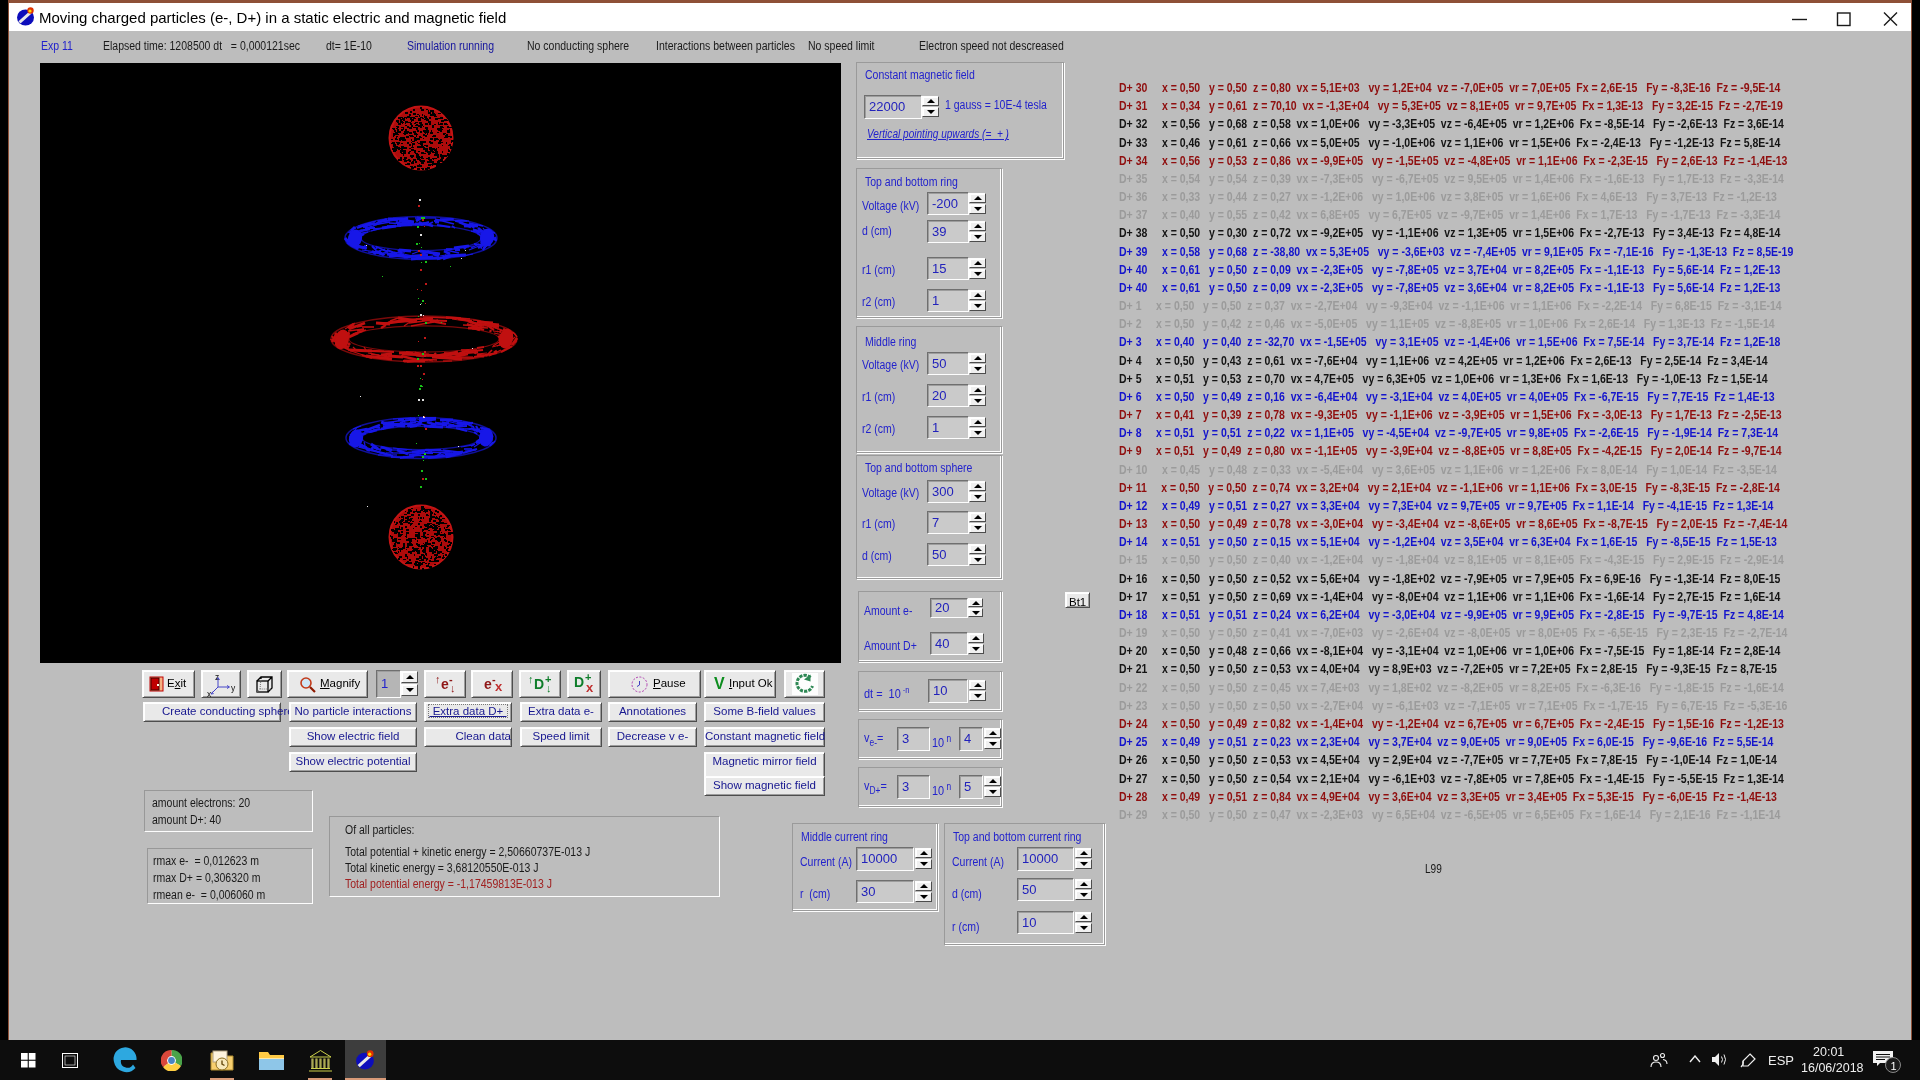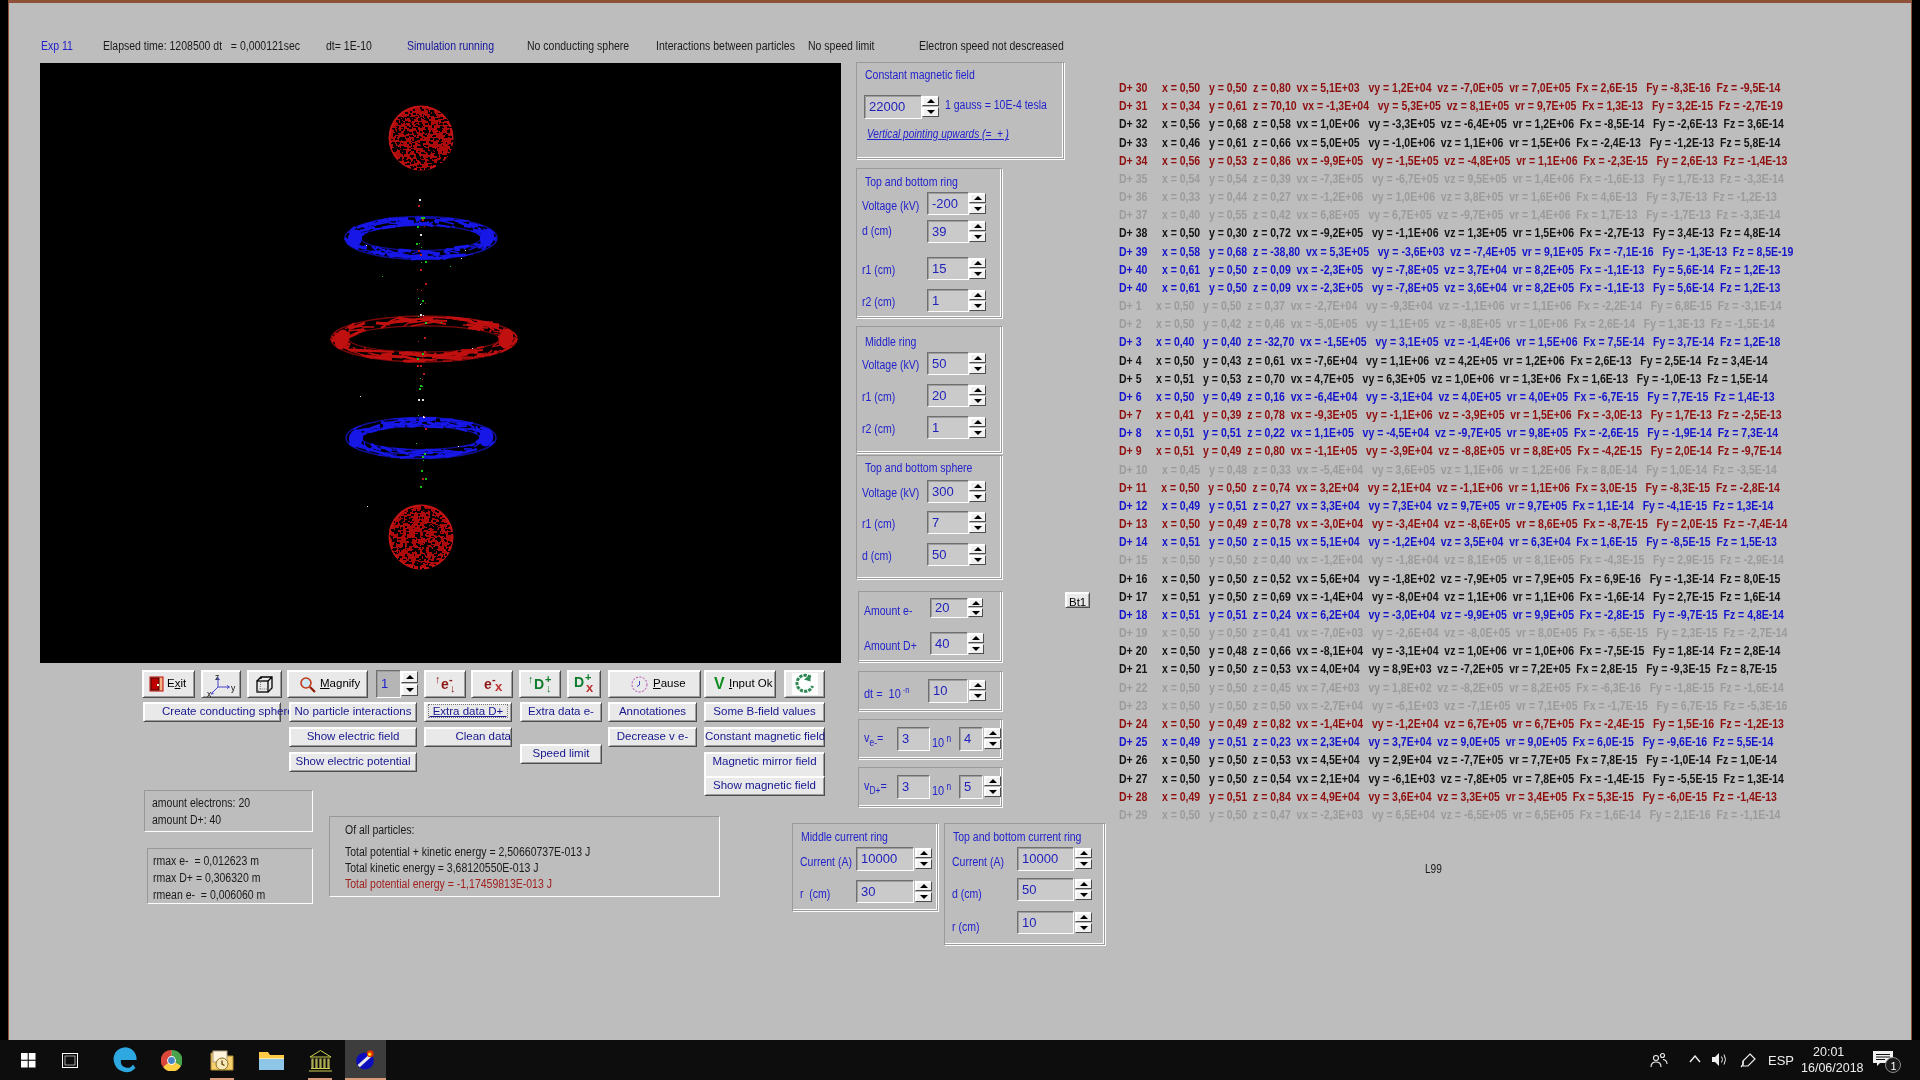--- a/index.html
+++ b/index.html
@@ -17,20 +17,36 @@
 .spb{position:relative;background:#f0f0f0;border:1px solid;border-color:#fdfdfd #4d4d4d #4d4d4d #fdfdfd;box-shadow:inset 1px 1px 0 #fff;margin-bottom:1px}
 .tu{position:absolute;left:50%;top:50%;margin:-2px 0 0 -4px;border:4px solid transparent;border-bottom:4px solid #000;border-top:none}
 .td{position:absolute;left:50%;top:50%;margin:-2px 0 0 -4px;border:4px solid transparent;border-top:4px solid #000;border-bottom:none}
 .pnl{position:absolute;border:1px solid;border-color:#989898 #fdfdfd #fdfdfd #989898}
 .dr{position:absolute;left:1110px;font-size:12.2px;font-weight:700;white-space:pre;transform:scaleX(.862);transform-origin:0 0}
 #task{position:absolute;left:0;top:1040px;width:1920px;height:40px;background:#0d0d0d}
 .trtxt{position:absolute;color:#eee;font-size:12px;white-space:nowrap}
 </style></head>
 <body>
 <div id="win">
+<div id="tbar">
+ <svg id="appico" style="position:absolute;left:6px;top:3px" width="22" height="22" viewBox="0 0 22 22">
+   <ellipse cx="10.5" cy="11.5" rx="8.5" ry="8" fill="#0d0dbb"></ellipse>
+   <rect x="3" y="10" width="15" height="3" fill="#e8e8e8" transform="rotate(-42 10 12)"></rect>
+   <circle cx="15.5" cy="4.5" r="3.2" fill="#e03000"></circle>
+   <circle cx="15" cy="5" r="1.6" fill="#ffd800"></circle>
+ </svg>
+ <div id="title">Moving charged particles (e-, D+) in a  static electric and magnetic field</div>
+ <svg style="position:absolute;left:1782px;top:0" width="120" height="28">
+  <g stroke="#1a1a1a" stroke-width="1.4" fill="none">
+   <path d="M1 16.5 L16 16.5"></path>
+   <rect x="46.5" y="10" width="12.5" height="12.5"></rect>
+   <path d="M93 9.5 L106 22.5 M106 9.5 L93 22.5"></path>
+  </g>
+      </svg>
+</div>
 <div id="client">
 
  <div class="lbl blu" style="left:32px;top:8px">Exp 11</div>
  <div class="lbl" style="left:94px;top:8px">Elapsed time: 1208500 dt &nbsp; = 0,000121sec</div>
  <div class="lbl" style="left:317px;top:8px">dt= 1E-10</div>
  <div class="lbl" style="left:398px;top:8px;color:#15159d">Simulation running</div>
  <div class="lbl" style="left:518px;top:8px">No conducting sphere</div>
  <div class="lbl" style="left:647px;top:8px">Interactions between particles</div>
  <div class="lbl" style="left:799px;top:8px">No speed limit</div>
  <div class="lbl" style="left:910px;top:8px">Electron speed not descreased</div>
@@ -663,21 +679,21 @@
         </svg>
       </div>
 <div class="btn" style="left:134px;top:671px;width:138px;height:20px;line-height:17px;padding-left:18px;">Create conducting sphere</div>
 <div class="btn" style="left:280px;top:671px;width:128px;height:20px;line-height:17px;">No particle interactions</div>
 <div class="btn" style="left:415px;top:671px;width:88px;height:20px;line-height:17px;"><span style="outline:1px dotted #777;text-decoration:underline">&nbsp;Extra data D+&nbsp;</span></div>
 <div class="btn" style="left:511px;top:671px;width:82px;height:20px;line-height:17px;">Extra data e-</div>
 <div class="btn" style="left:599px;top:671px;width:89px;height:20px;line-height:17px;">Annotationes</div>
 <div class="btn" style="left:695px;top:671px;width:121px;height:20px;line-height:17px;">Some B-field values</div>
 <div class="btn" style="left:280px;top:696px;width:128px;height:20px;line-height:17px;">Show electric field</div>
 <div class="btn" style="left:415px;top:696px;width:88px;height:20px;line-height:17px;text-align:right;">Clean data</div>
-<div class="btn" style="left:511px;top:696px;width:82px;height:20px;line-height:17px;margin-top:17px;">Speed limit</div>
+<div class="btn" style="left:511px;top:696px;width:82px;height:20px;line-height:17px;">Speed limit</div>
 <div class="btn" style="left:599px;top:696px;width:89px;height:20px;line-height:17px;">Decrease v e-</div>
 <div class="btn" style="left:695px;top:696px;width:121px;height:20px;line-height:17px;">Constant magnetic field</div>
 <div class="btn" style="left:280px;top:720.5px;width:128px;height:20px;line-height:17px;">Show electric potential</div>
 <div class="btn" style="left:695px;top:720.5px;width:121px;height:32px;line-height:17px;">Magnetic mirror field</div>
 <div class="btn" style="left:695px;top:744.5px;width:121px;height:20px;line-height:17px;">Show magnetic field</div>
 <div class="gb" style="left:847px;top:31px;width:208px;height:97px"></div>
 <div class="lbl blu" style="left:856px;top:37px;">Constant magnetic field</div>
 <div class="tb" style="left:855px;top:64px;width:58px;height:24px;line-height:22px;font-size:13px">22000</div>
 <div class="sp" style="left:913px;top:65px;width:17px;height:22px">
         <div class="spb" style="height:10px">

